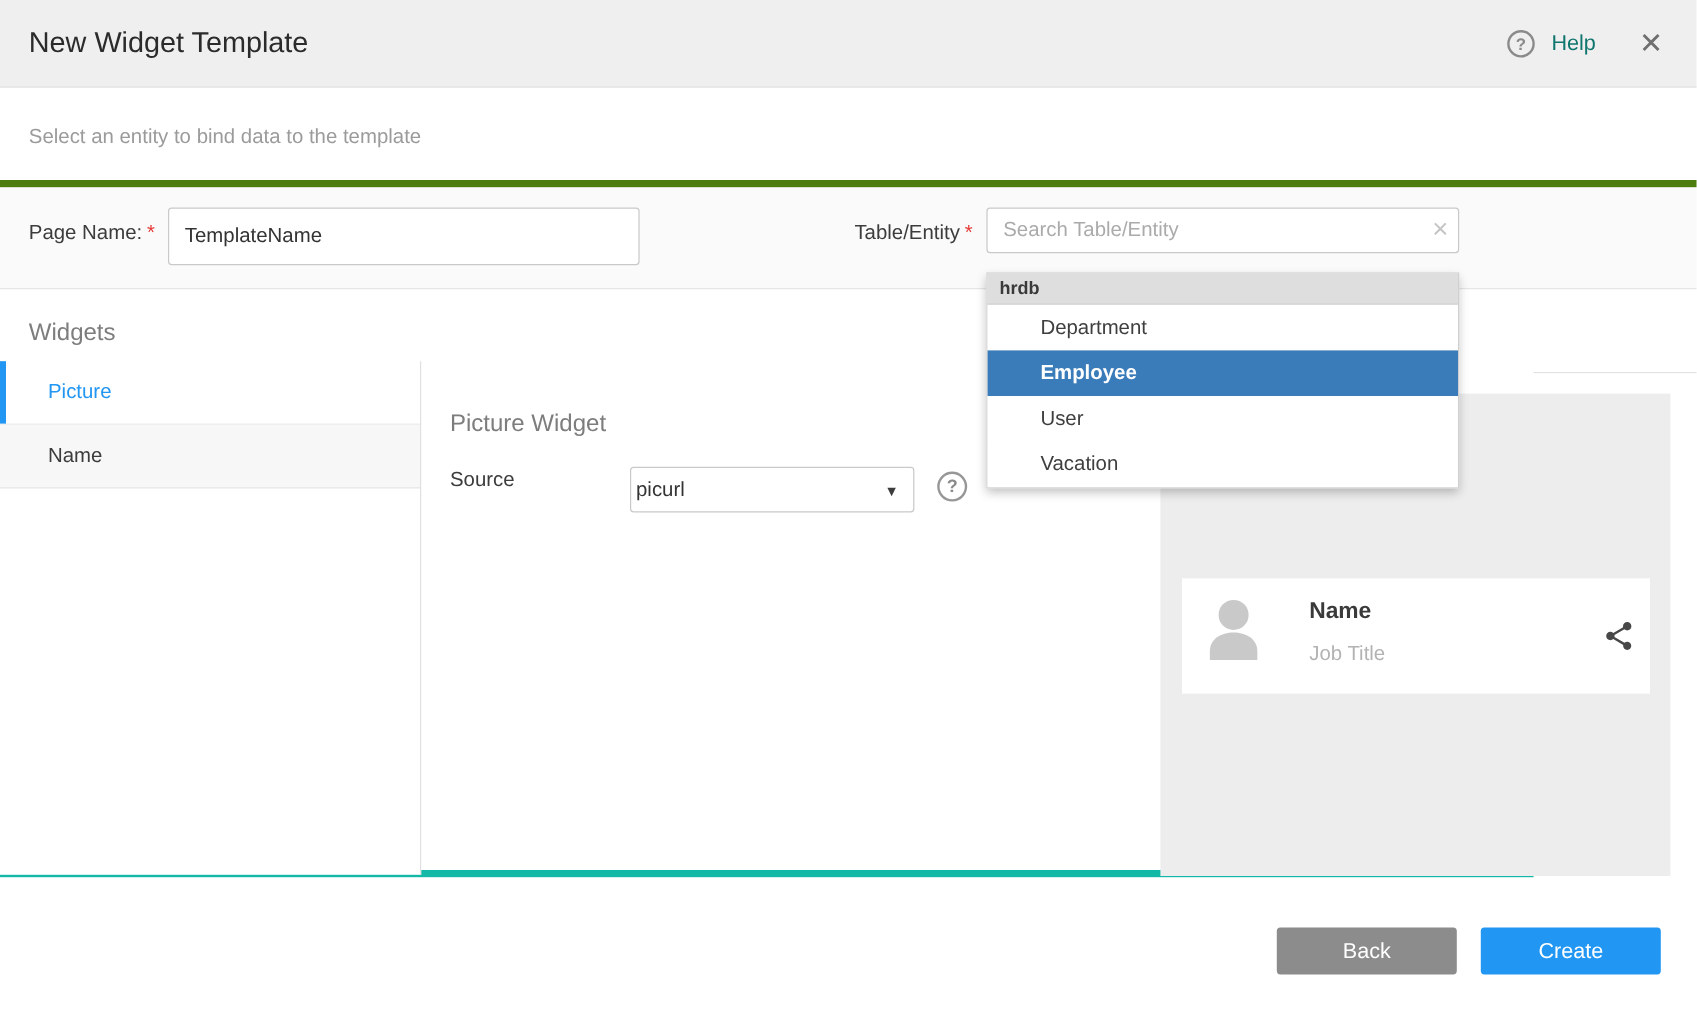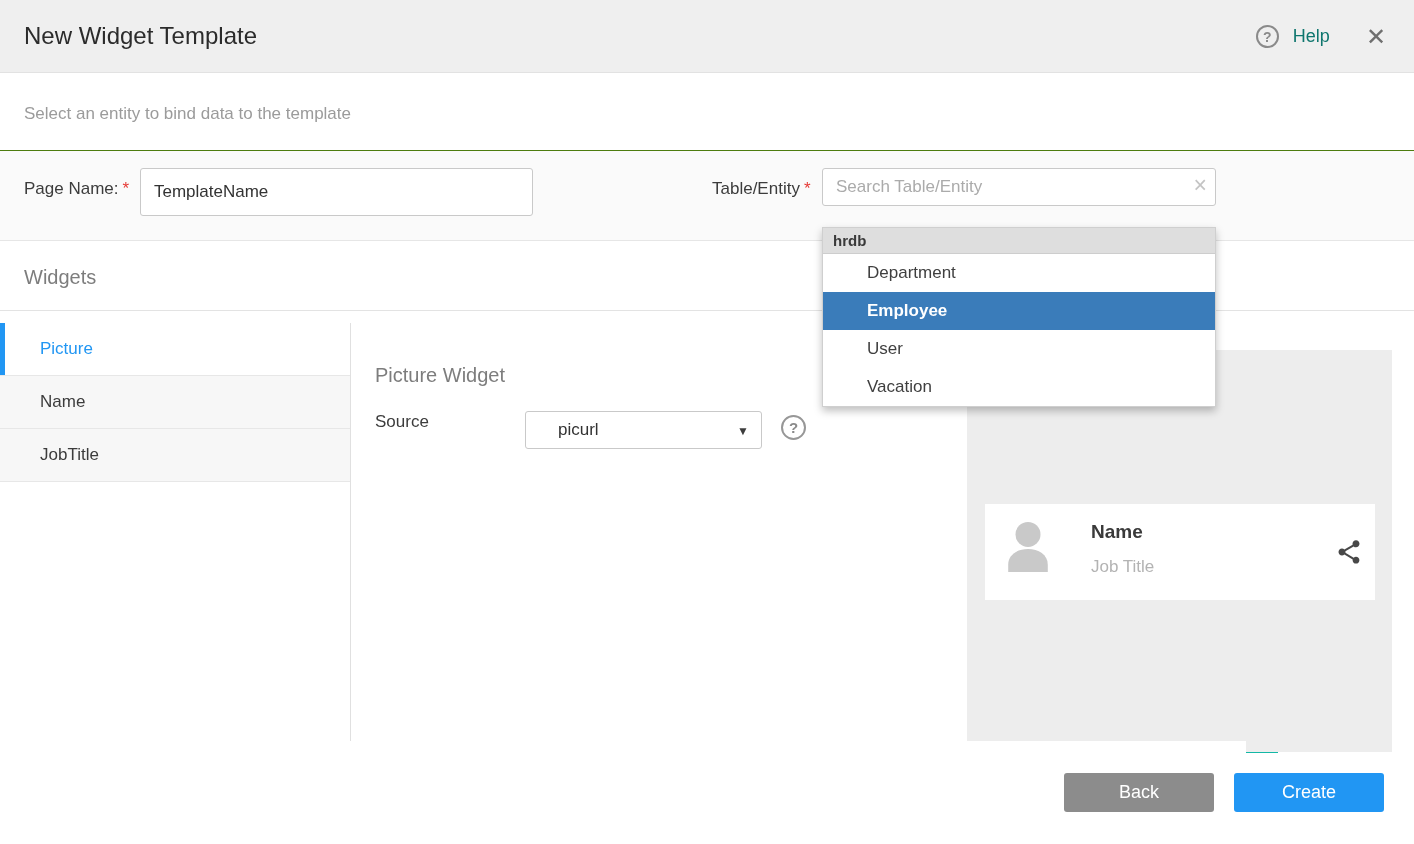--- a/index.html
+++ b/index.html
@@ -30,21 +30,21 @@
   .help-label { font-size: 18px; color: #0f766e; cursor: pointer; }
   .close-x { font-size: 24px; color: #6f6f6f; margin-left: 22px; cursor: pointer; line-height: 1; }
 
   
   .subtitle-band { position: absolute; left: 0; top: 74px; width: 1414px; height: 76px; background: #fff; }
   .subtitle { position: absolute; left: 24px; top: 30px; font-size: 17px; color: #9b9b9b; }
 
   
   .form-row {
     position: absolute; left: 0; top: 150px; width: 1414px; height: 91px;
-    background: #fafafa; border-top: 1px solid #4d7c0f; border-bottom: 1px solid #e6e6e6; padding-left: 36px;
+    background: #fafafa; border-top: 6px solid #4d7c0f; border-bottom: 1px solid #e6e6e6; padding-left: 36px;
   }
   .field-label { font-size: 17px; color: #3c3c3c; }
   .req { color: #e53935; margin-left: 4px; }
   .page-name-label { position: absolute; left: 24px; top: 28px; }
   .page-name-input {
     position: absolute; left: 140px; top: 17px; width: 393px; height: 48px;
     border: 1px solid #c9c9c9; border-radius: 3px; background: #fff;
     font-family: inherit; font-size: 17px; color: #333; padding: 0 13px; outline: none;
   }
   .table-entity-label { position: absolute; left: 712px; top: 28px; }
@@ -76,39 +76,39 @@
     height: 38px; display: flex; align-items: center; padding-left: 44px;
     font-size: 17px; color: #3f3f3f; cursor: pointer; background: #fff;
   }
   .dd-item.selected { background: #3a7cba; color: #fff; font-weight: 700; }
 
   
   .widgets-band { position: absolute; left: 0; top: 242px; width: 1414px; height: 69px; background: #fff; border-bottom: 1px solid #e3e3e3; }
   .widgets-title { position: absolute; left: 24px; top: 24px; font-size: 20px; color: #7d7d7d; }
 
   
-  .main { position: absolute; left: 0; top: 323px; width: 1278px; height: 430px; background: #fff; border-bottom: 8px solid #14b8a6; }
+  .main { position: absolute; left: 0; top: 301px; width: 1278px; height: 430px; background: #fff; border-bottom: 6px solid #14b8a6; }
   .tabs-col { position: absolute; left: 0; top: 0; width: 351px; height: 428px; background: #fff; border-right: 1px solid #e0e0e0; }
   .tab {
     position: relative; height: 53px; display: flex; align-items: center;
     padding-left: 40px; font-size: 17px; color: #3c3c3c; background: #f7f7f7;
     border-bottom: 1px solid #e7e7e7; cursor: pointer;
   }
   .tab.active { background: #fff; color: #2196f3; }
   .tab.active::before {
     content: ""; position: absolute; left: 0; top: 0; bottom: 0; width: 5px; background: #2196f3;
   }
 
   
   .panel-title { position: absolute; left: 375px; top: 41px; font-size: 20px; color: #7d7d7d; }
   .source-label { position: absolute; left: 375px; top: 89px; font-size: 17px; color: #3c3c3c; }
   .source-select {
     position: absolute; left: 525px; top: 88px; width: 237px; height: 38px;
     background: #fff; border: 1px solid #c9c9c9; border-radius: 3px;
-    display: flex; align-items: center; padding-left: 32px;
+    display: flex; align-items: center; padding-left: 4px;
     font-size: 17px; color: #333; cursor: pointer;
   }
   .source-caret { position: absolute; right: 12px; top: 12px; font-size: 12px; color: #3c3c3c; }
   .source-help {
     position: absolute; left: 781px; top: 92px; width: 25px; height: 25px;
     border: 2px solid #979797; border-radius: 50%;
     color: #8a8a8a; font-size: 15px; font-weight: 700;
     display: flex; align-items: center; justify-content: center; cursor: pointer;
   }
 
@@ -167,23 +167,20 @@
     <div class="widgets-title">Widgets</div>
   </div>
 
   <div class="main">
     <div class="tabs-col">
       <div class="tab active">
         <span>Picture</span>
       </div>
       <div class="tab">
         <span>Name</span>
-      </div>
-      <div class="tab">
-        <span>JobTitle</span>
       </div>
     </div>
 
     <div class="panel-title">Picture Widget</div>
     <div class="source-label">Source</div>
     <div class="source-select">
       <span>picurl</span>
       <span class="source-caret">▼</span>
     </div>
     <div class="source-help">?</div>

